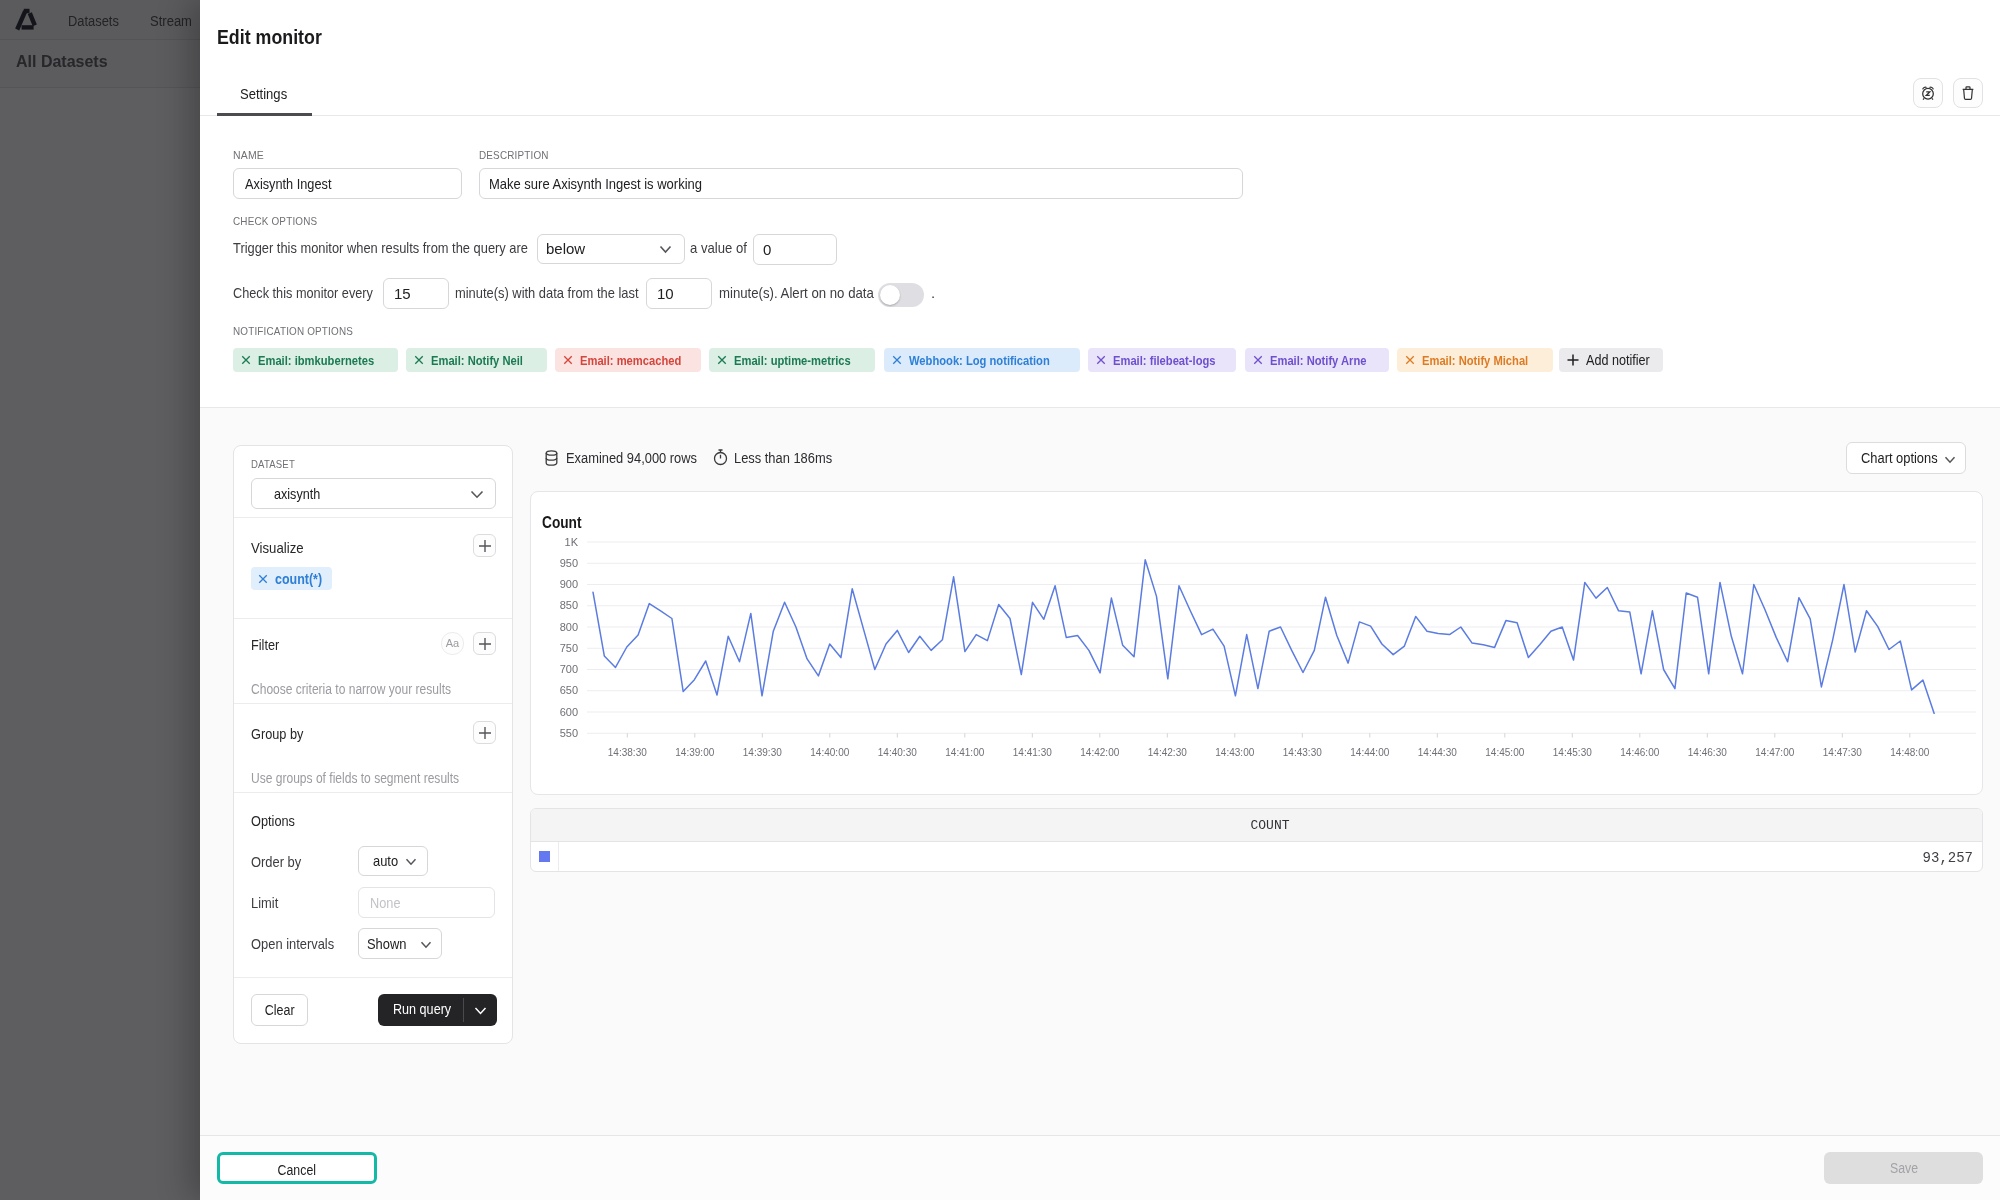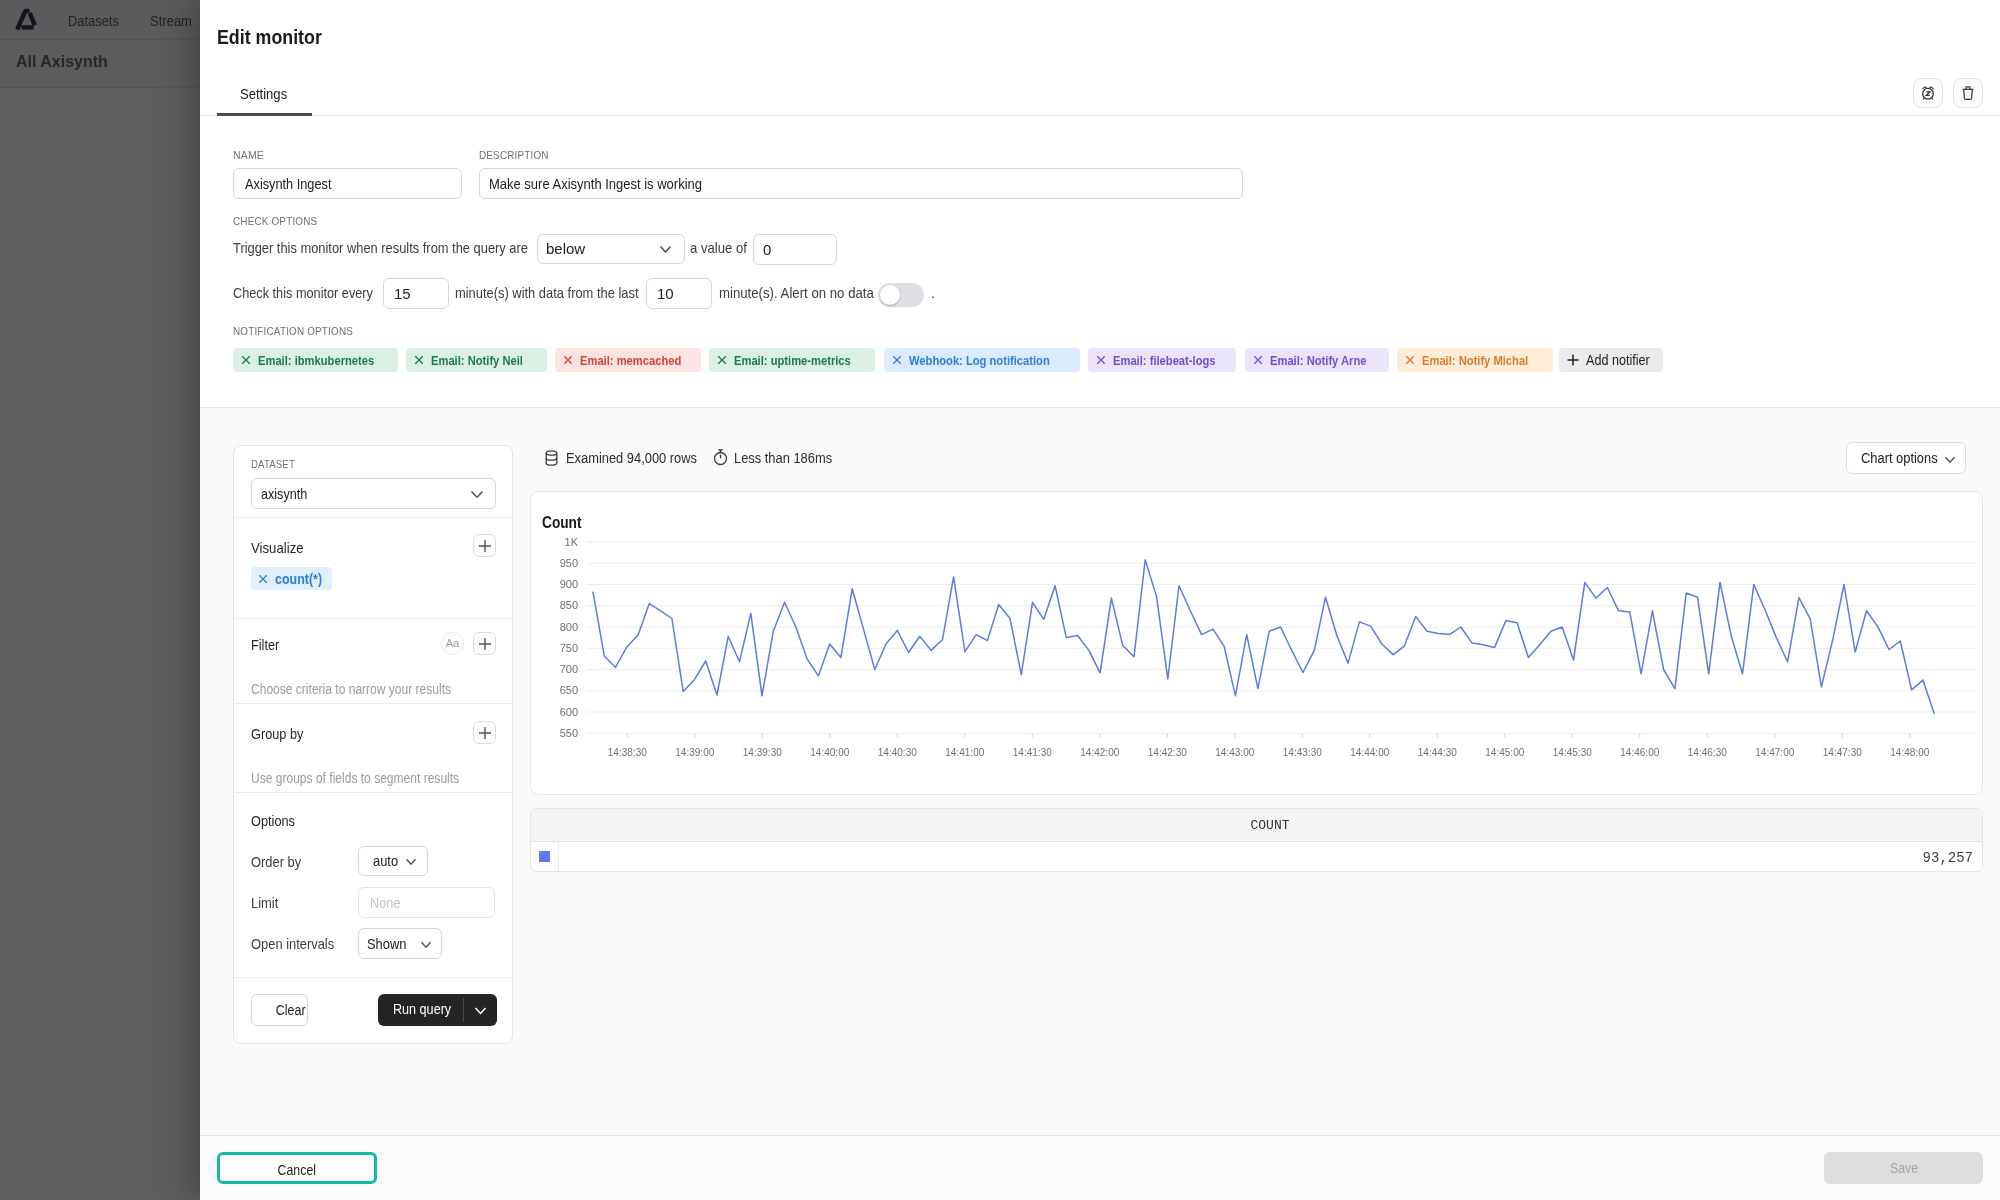--- a/index.html
+++ b/index.html
@@ -38,21 +38,21 @@
         <path d="M3.2 21.5 L11.2 3.2"></path>
         <path d="M9.8 3 L15.5 3"></path>
         <path d="M15.8 5.2 L20.8 17.3"></path>
         <path d="M7.6 19.4 L19.6 19.4"></path>
       </g>
     </svg>
     <span class="navitem" style="left:68px"><span class="sx" style="transform:scaleX(0.92)">Datasets</span></span>
     <span class="navitem" style="left:150px"><span class="sx" style="transform:scaleX(0.93)">Stream</span></span>
   </div>
   <div class="abs" id="lhead"></div>
-  <div id="allmon"><span class="sx" style="transform:scaleX(1)">All Axisynth</span></div>
+  <div id="allmon"><span class="sx" style="transform:scaleX(1)">All Datasets</span></div>
 
   <div class="abs" id="modal"></div>
   <div class="abs" style="left:217px;top:26px;font-size:20px;font-weight:bold;color:#1b1b1e"><span class="sx" style="transform:scaleX(0.89)">Edit monitor</span></div>
 
   <div class="ibtn" style="left:1913px;top:78px;width:30px;height:30px">
     <svg width="17" height="17" viewBox="0 0 24 24" fill="none" stroke="#333" stroke-width="1.8">
       <circle cx="12" cy="13" r="7.5"></circle>
       <path d="M9.5 10.5 h5 l-5 5 h5"></path>
       <path d="M4.5 7 A4 4 0 0 1 10 4.2"></path>
       <path d="M19.5 7 A4 4 0 0 0 14 4.2"></path>
@@ -153,21 +153,21 @@
         <span class="sx" style="transform:scaleX(0.9)">Add notifier</span>
       </div>
   </div>
 
   <div class="abs" style="left:200px;top:407px;width:1800px;height:1px;background:#e8e8ea"></div>
 
   <div class="abs" style="left:200px;top:408px;width:1800px;height:727px;background:#fafafa"></div>
 
   <div class="abs" id="qpanel" style="left:233px;top:445px;width:280px;height:599px;background:#fff;border:1px solid #e4e4e7;border-radius:8px">
     <div class="abs label" style="left:17px;top:12px"><span class="sx" style="transform:scaleX(0.87)">DATASET</span></div>
-    <div class="input" style="left:17px;top:32px;width:245px;height:31px;line-height:29px;padding-left:9px"><span class="sx" style="transform:scaleX(0.84)">axisynth</span>
+    <div class="input" style="left:17px;top:32px;width:245px;height:31px;line-height:29px;padding-left:22px"><span class="sx" style="transform:scaleX(0.84)">axisynth</span>
       <svg style="position:absolute;right:11px;top:11px" width="14" height="9" viewBox="0 0 14 9" fill="none" stroke="#55555a" stroke-width="1.6">
           <path d="M1.5 1.5 L7 7.2 L12.5 1.5"></path>
         </svg>
     </div>
     <div class="abs" style="left:0;top:71px;width:278px;height:1px;background:#ececee"></div>
 
     <div class="abs qlabel" style="left:17px;top:93px"><span class="sx" style="transform:scaleX(0.88)">Visualize</span></div>
     <div class="plus-btn" style="left:239px;top:88px">
         <svg width="13" height="13" viewBox="0 0 13 13" stroke="#55555a" stroke-width="1.4">
           <path d="M6.5 0.5 V12.5 M0.5 6.5 H12.5"></path>
@@ -210,21 +210,21 @@
     <div class="abs" style="left:17px;top:448px;font-size:15px;color:#3c3c41"><span class="sx" style="transform:scaleX(0.86)">Limit</span></div>
     <div class="input" style="left:124px;top:441px;width:137px;height:31px;line-height:29px;padding-left:11px;color:#c3c3c7;border-color:#e4e4e7"><span class="sx" style="transform:scaleX(0.85)">None</span></div>
     <div class="abs" style="left:17px;top:489px;font-size:15px;color:#3c3c41"><span class="sx" style="transform:scaleX(0.86)">Open intervals</span></div>
     <div class="input" style="left:124px;top:482px;width:84px;height:31px;line-height:29px;padding-left:8px"><span class="sx" style="transform:scaleX(0.86)">Shown</span>
       <svg style="position:absolute;right:9px;top:12px" width="12" height="8" viewBox="0 0 12 8" fill="none" stroke="#55555a" stroke-width="1.5">
           <path d="M1.5 1.2 L6 6.2 L10.5 1.2"></path>
         </svg>
     </div>
     <div class="abs" style="left:0;top:531px;width:278px;height:1px;background:#ececee"></div>
 
-    <div class="abs" style="left:17px;top:548px;width:57px;height:32px;background:#fff;border:1px solid #d7d7da;border-radius:6px;text-align:right;line-height:30px;font-size:14px;color:#212124"><span class="sc" style="transform:scaleX(0.89)">Clear</span></div>
+    <div class="abs" style="left:17px;top:548px;width:57px;height:32px;background:#fff;border:1px solid #d7d7da;border-radius:6px;text-align:center;line-height:30px;font-size:14px;color:#212124"><span class="sc" style="transform:scaleX(0.89)">Clear</span></div>
     <div class="abs" style="left:144px;top:548px;width:119px;height:32px;background:#242427;border-radius:6px">
       <span style="position:absolute;left:15px;top:7px;font-size:14px;color:#fff"><span class="sx" style="transform:scaleX(0.9)">Run query</span></span>
       <div style="position:absolute;right:33px;top:4px;width:1px;height:24px;background:#4a4a4e"></div>
       <svg style="position:absolute;right:10px;top:13px" width="13" height="8" viewBox="0 0 13 8" fill="none" stroke="#fff" stroke-width="1.5">
           <path d="M1.5 1 L6.5 6.5 L11.5 1"></path>
         </svg>
     </div>
   </div>
 
   <div id="statsbar">

